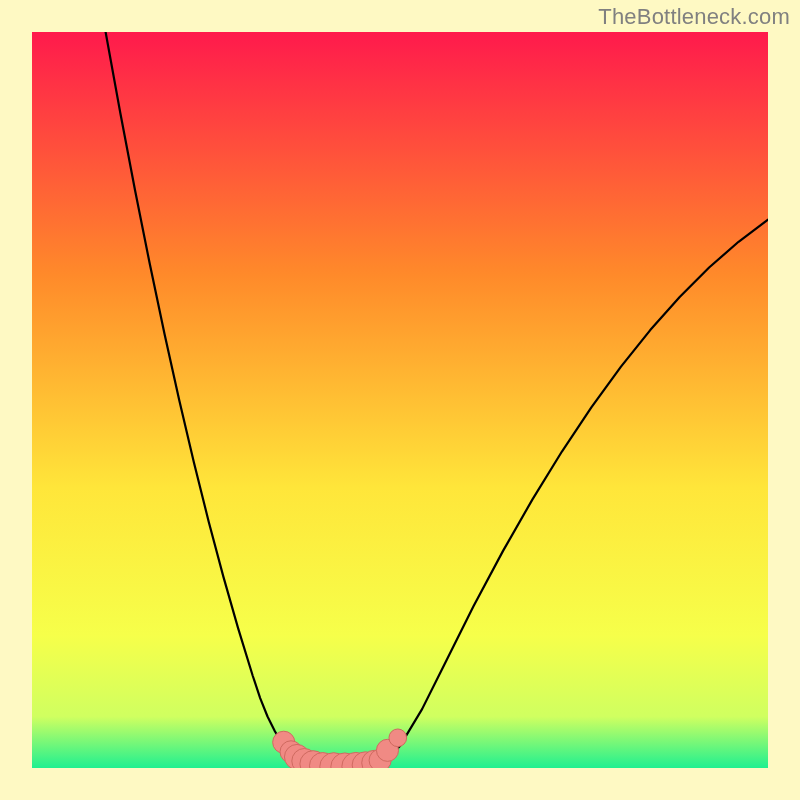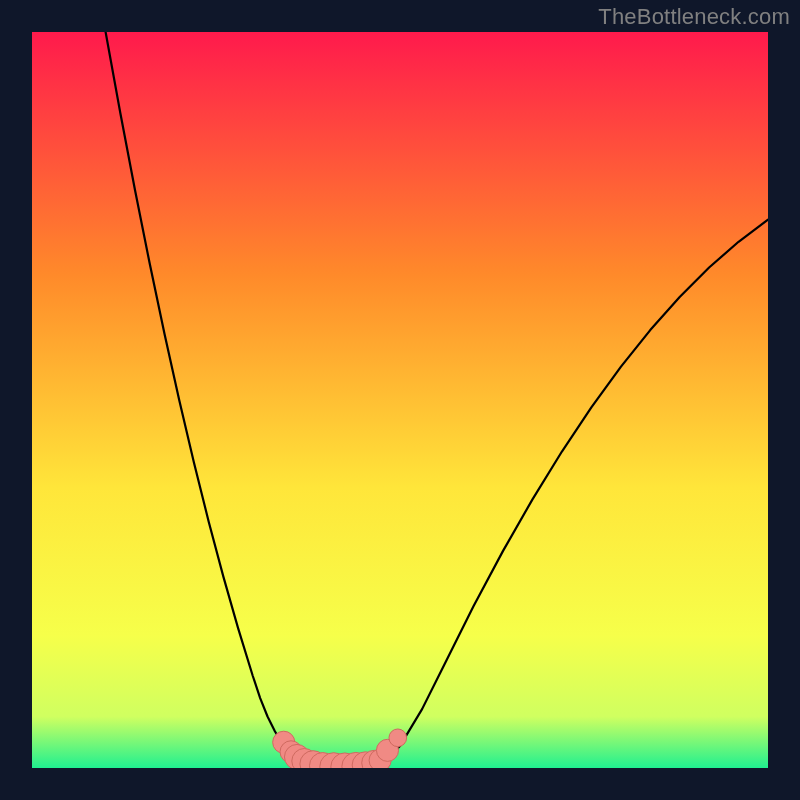--- a/index.html
+++ b/index.html
@@ -7,21 +7,21 @@
     padding: 0;
     width: 800px;
     height: 800px;
     overflow: hidden;
     background: #000;
     font-family: Arial, Helvetica, sans-serif;
   }
   .frame {
     position: absolute;
     inset: 0;
-    background: #0f172a;
+    background: #fef9c3;
   }
   .plot {
     position: absolute;
     left: 32px;
     top: 32px;
     width: 736px;
     height: 736px;
     overflow: hidden;
   }
   .attribution {

